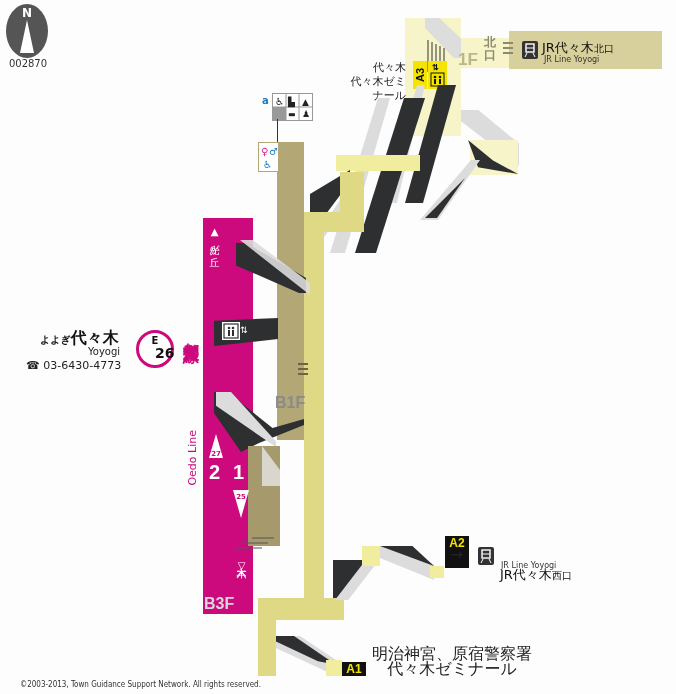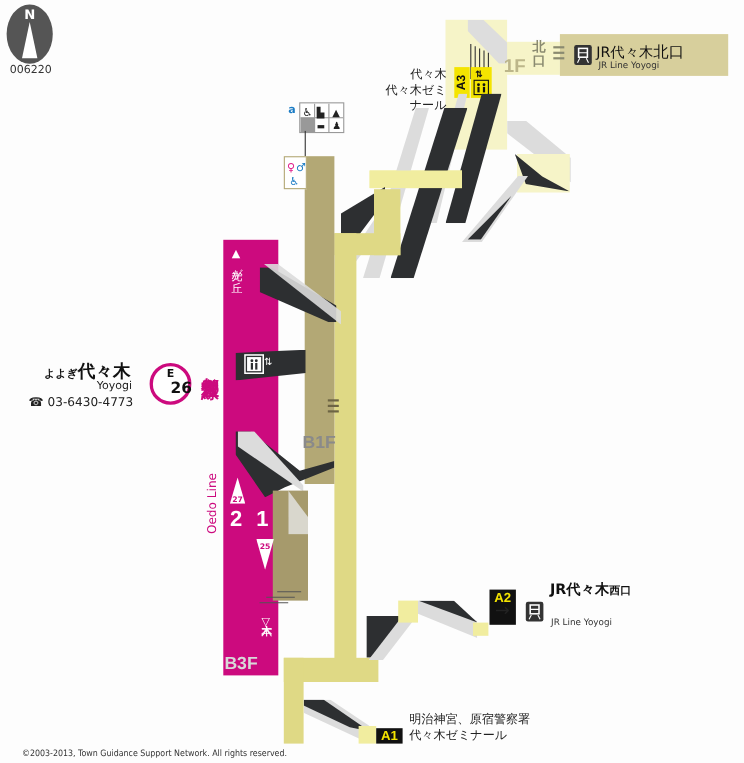--- a/index.html
+++ b/index.html
@@ -25,21 +25,21 @@
 </style>
 </head>
 <body>
 
 <div class="abs compass">
   <div class="abs compass-n">N</div>
   <svg class="abs" style="left:0;top:0" width="42" height="54">
     <polygon points="21,16 14,49 28,49" fill="#fff"></polygon>
   </svg>
 </div>
-<div class="abs map-id">006220</div>
+<div class="abs map-id">002870</div>
 
 <div class="abs yl3" style="left:405px;top:18px;width:56px;height:118px;"></div>
 <div class="abs" style="left:425px;top:18px;width:48px;height:40px;background:#ddd;clip-path:polygon(0 0,30% 0,100% 80%,100% 100%,60% 100%,0 25%);"></div>
 <svg class="abs" style="left:426px;top:40px" width="24" height="32">
   <g stroke="#333" stroke-width="1">
       <line x1="2" y1="0" x2="2" y2="32"></line>
       <line x1="6" y1="2" x2="6" y2="32"></line>
       <line x1="10" y1="4" x2="10" y2="32"></line>
       <line x1="14" y1="6" x2="14" y2="32"></line>
       <line x1="18" y1="8" x2="18" y2="32"></line>
@@ -59,21 +59,21 @@
 </div>
 <div class="abs jr-icon" style="left:522px;top:41px;">
   <svg width="16" height="18">
       <rect x="4" y="3" width="8" height="8" fill="none" stroke="#fff" stroke-width="1.4"></rect>
       <line x1="4" y1="7" x2="12" y2="7" stroke="#fff"></line>
       <line x1="5" y1="12" x2="3" y2="16" stroke="#fff"></line>
       <line x1="11" y1="12" x2="13" y2="16" stroke="#fff"></line>
     </svg>
 </div>
 <div class="abs jr-title" style="left:542px;top:39px;">
-  <span>JR代々木</span><span style="font-size:14px">北口</span>
+  <span>JR代々木</span><span style="font-size:10px">北口</span>
 </div>
 <div class="abs jr-sub" style="left:544px;top:55px;">JR Line Yoyogi</div>
 
 <div class="abs" style="left:340px;top:61px;font-size:11px;color:#222;text-align:right;width:66px;line-height:14px;">
   <div>代々木</div>
   <div>代々木ゼミナール</div>
 </div>
 <div class="abs exit-yellow" style="left:413px;top:61px;width:14px;height:28px;font-size:11px;display:flex;align-items:center;justify-content:center;">
   <span style="transform:rotate(-90deg);display:inline-block">A3</span>
 </div>
@@ -195,39 +195,39 @@
 </div>
 <div class="abs" style="left:180px;top:330px;writing-mode:vertical-rl;font-size:16px;font-weight:bold;color:#cc0a7e;letter-spacing:1px;">都営大江戸線</div>
 <div class="abs" style="left:186px;top:430px;writing-mode:vertical-rl;transform:rotate(180deg);font-size:11px;color:#cc0a7e;">Oedo Line</div>
 
 <div class="abs yl" style="left:258px;top:598px;width:86px;height:22px;"></div>
 <div class="abs yl" style="left:258px;top:598px;width:18px;height:78px;"></div>
 <div class="abs" style="left:276px;top:636px;width:60px;height:40px;background:#dcdcdc;clip-path:polygon(0 0,40% 0,100% 60%,100% 100%,0 30%);"></div>
 <div class="abs" style="left:276px;top:636px;width:60px;height:36px;background:#2d2f31;clip-path:polygon(0 0,30% 0,100% 80%,70% 70%,0 15%);"></div>
 <div class="abs yl2" style="left:326px;top:660px;width:16px;height:16px;"></div>
 <div class="abs exit-badge" style="left:342px;top:662px;width:24px;height:14px;">A1</div>
-<div class="abs" style="left:372px;top:646px;font-size:11px;color:#222;line-height:15px;">
+<div class="abs" style="left:372px;top:646px;font-size:16px;color:#222;line-height:15px;text-align:center;">
   <div>明治神宮、原宿警察署</div>
   <div>代々木ゼミナール</div>
 </div>
 
 <div class="abs" style="left:333px;top:560px;width:40px;height:38px;background:#2d2f31;clip-path:polygon(0 0,100% 0,10% 100%,0 100%);"></div>
 <div class="abs" style="left:335px;top:560px;width:44px;height:40px;background:#dcdcdc;clip-path:polygon(70% 0,100% 0,30% 100%,0 100%);"></div>
 <div class="abs yl2" style="left:362px;top:546px;width:18px;height:20px;"></div>
 <div class="abs" style="left:380px;top:546px;width:54px;height:34px;background:#dcdcdc;clip-path:polygon(0 0,40% 0,100% 55%,100% 100%,0 35%);"></div>
 <div class="abs" style="left:380px;top:546px;width:54px;height:20px;background:#2d2f31;clip-path:polygon(0 0,60% 0,100% 100%);"></div>
 <div class="abs yl2" style="left:430px;top:566px;width:14px;height:12px;"></div>
 <div class="abs exit-badge" style="left:445px;top:536px;width:24px;height:32px;">A2</div>
 <div class="abs" style="left:450px;top:545px;font-size:16px;color:#222;">→</div>
 <div class="abs jr-icon" style="left:478px;top:547px;">
   <svg width="16" height="18">
       <rect x="4" y="3" width="8" height="8" fill="none" stroke="#fff" stroke-width="1.4"></rect>
       <line x1="4" y1="7" x2="12" y2="7" stroke="#fff"></line>
       <line x1="5" y1="12" x2="3" y2="16" stroke="#fff"></line>
       <line x1="11" y1="12" x2="13" y2="16" stroke="#fff"></line>
     </svg>
 </div>
-<div class="abs jr-title" style="left:500px;top:527px;font-weight:bold;">
+<div class="abs jr-title" style="left:500px;top:566px;">
   <span>JR代々木</span><span style="font-size:10px">西口</span>
 </div>
 <div class="abs jr-sub" style="left:501px;top:561px;">JR Line Yoyogi</div>
 
 <div class="abs copyright">©2003-2013, Town Guidance Support Network. All rights reserved.</div>
 
 </body></html>

